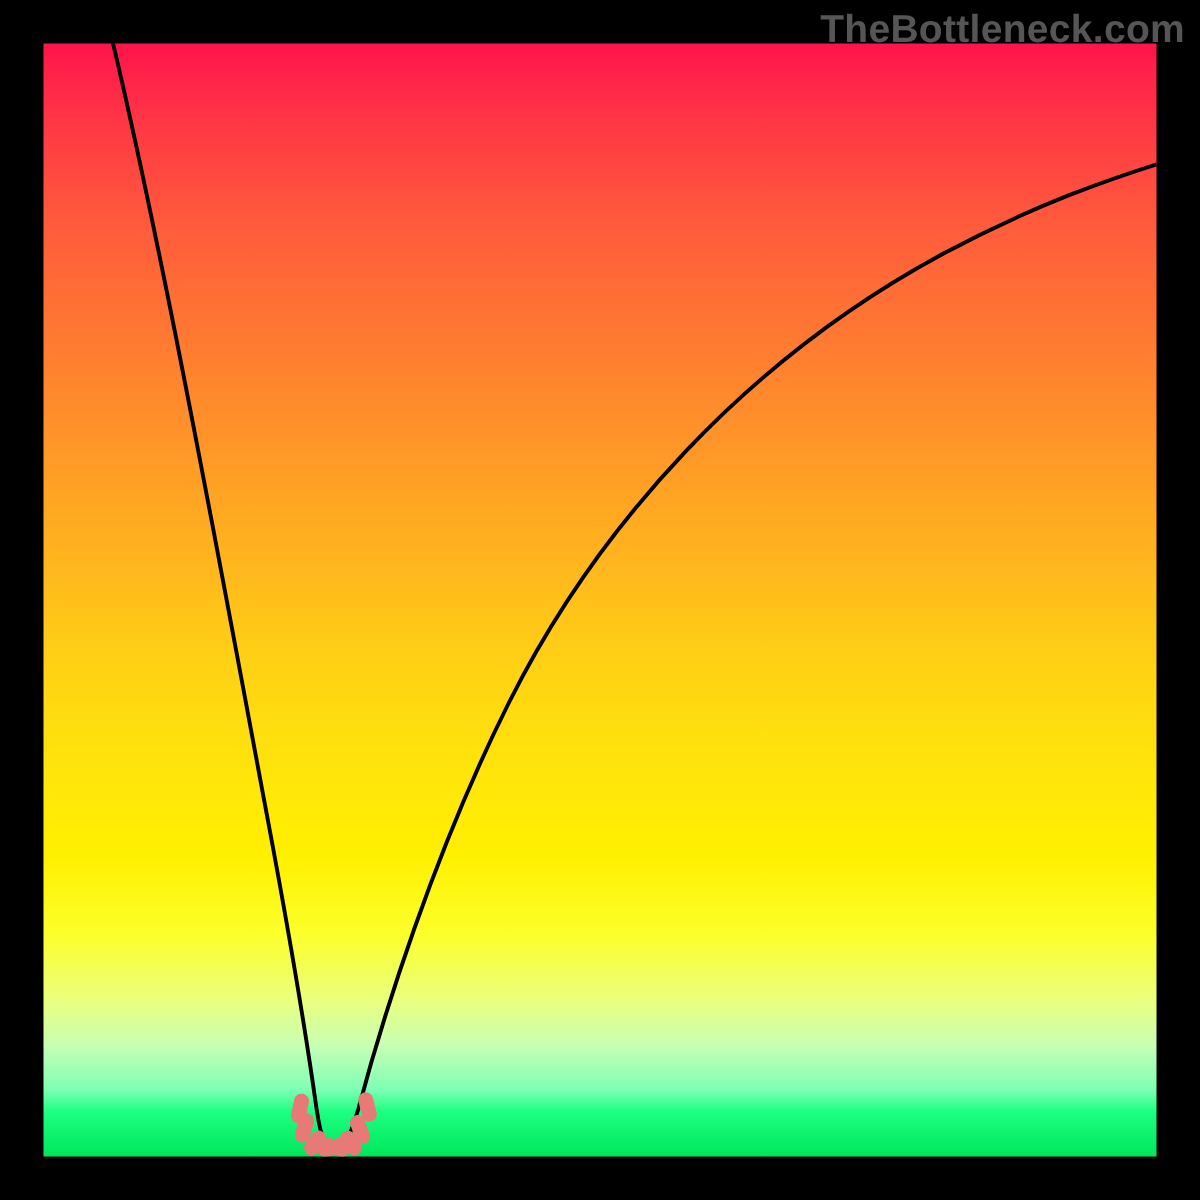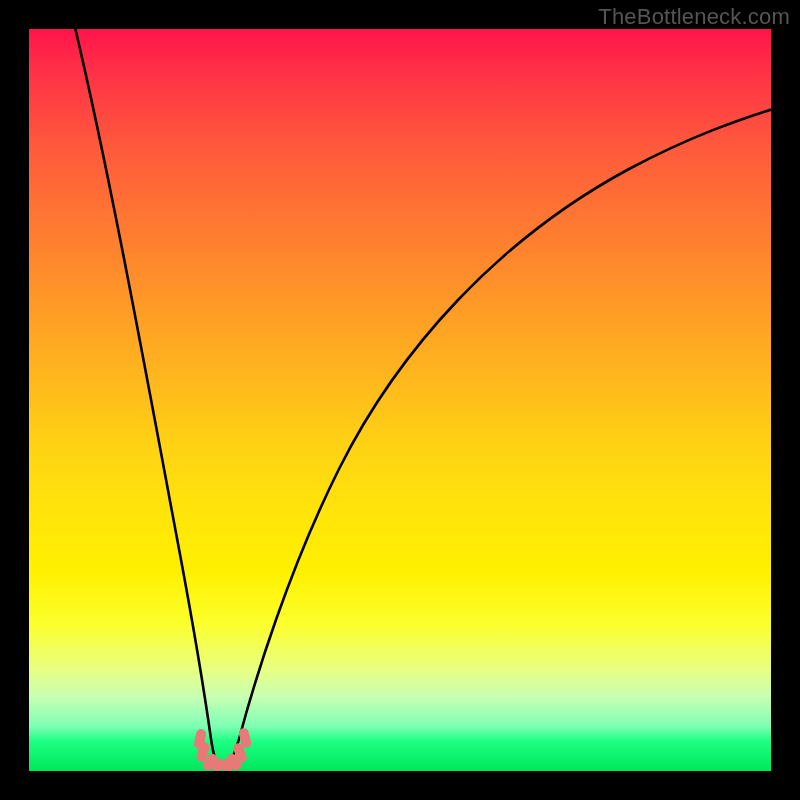--- a/index.html
+++ b/index.html
@@ -32,22 +32,22 @@
       #c8ffb4 90%,
       #7dffb4 94%,
       #1cff82 96%,
       #00e65a 100%);
   }
   .watermark {
     position: absolute;
     top: 4px;
     right: 10px;
     color: #555;
-    font-size: 22px;
-    font-weight: 400;
+    font-size: 26px;
+    font-weight: 700;
     letter-spacing: 0.2px;
     z-index: 20;
   }
   svg.curve {
     position: absolute;
     left: 0;
     top: 0;
     width: 742px;
     height: 742px;
     z-index: 10;

